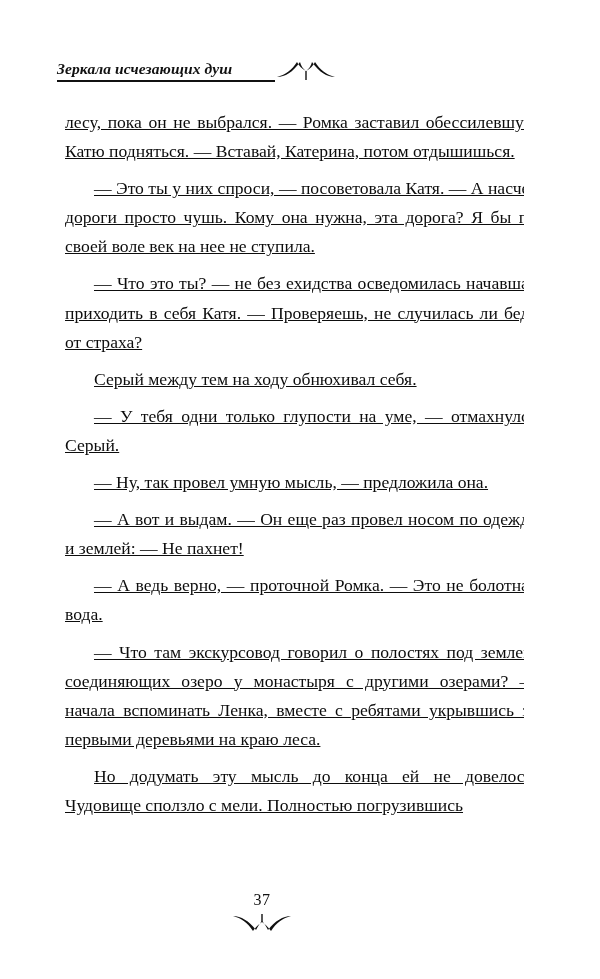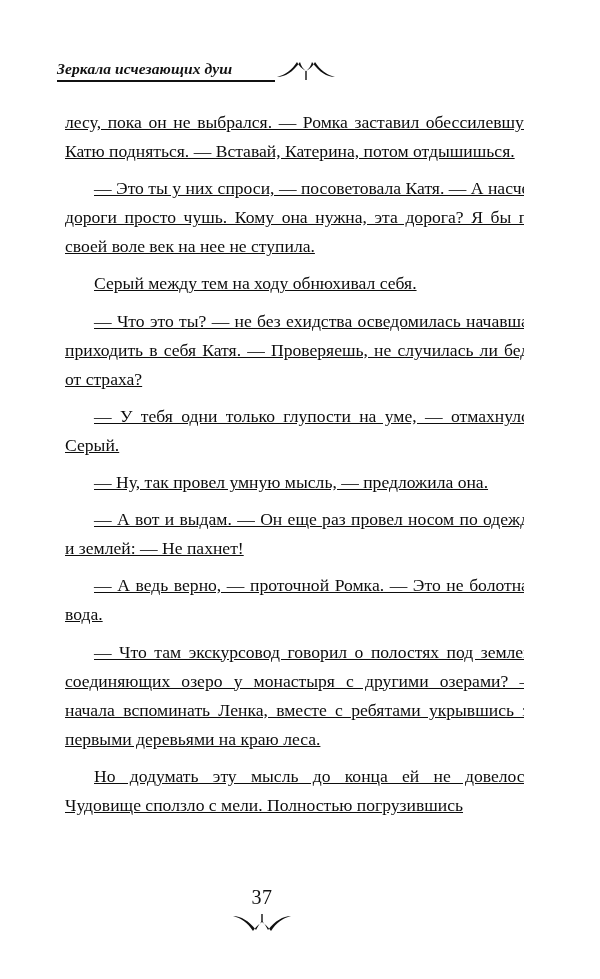--- a/index.html
+++ b/index.html
@@ -74,21 +74,21 @@
   
   .footer {
     position: absolute;
     left: 0;
     right: 0;
     bottom: 46px;
     text-align: center;
   }
   .folio {
     font-family: "Liberation Serif", serif;
-    font-size: 20px;
+    font-size: 16px;
     color: #111;
     letter-spacing: 0.5px;
   }
   .footer-orn {
     margin: 4px auto 0;
     width: 62px;
     height: 20px;
     display: block;
   }
   svg { display: block; }
@@ -107,22 +107,22 @@
         <svg viewBox="0 0 64 24" width="64" height="24" aria-hidden="true">
           <path d="M2 19 C10 19 18 14 25 4 C26 8 28 11 31 13 C34 11 36 8 37 4 C44 14 52 19 60 19 C52 17 45 12 40 4 C38 8 35 11 31 13 C27 11 24 8 22 4 C17 12 10 17 2 19 Z" fill="#111"></path>
           <path d="M31 13 L31 22" stroke="#111" stroke-width="1.4"></path>
         </svg>
       </div>
     </div>
 
     <div class="body-text">
       <p class="noind">лесу, пока он не выбрался. — Ромка заставил обессилевшую Катю подняться. — Вставай, Катерина, потом отдышишься.</p>
       <p class="ind">— Это ты у них спроси, — посоветовала Катя. — А насчет дороги просто чушь. Кому она нужна, эта дорога? Я бы по своей воле век на нее не ступила.</p>
+      <p class="ind">— Что это ты? — не без ехидства осведомилась начавшая приходить в себя Катя. — Проверяешь, не случилась ли беда от страха?</p>
       <p class="ind">Серый между тем на ходу обнюхивал себя.</p>
-      <p class="ind">— Что это ты? — не без ехидства осведомилась начавшая приходить в себя Катя. — Проверяешь, не случилась ли беда от страха?</p>
       <p class="ind">— У тебя одни только глупости на уме, — отмахнулся Серый.</p>
       <p class="ind">— Ну, так провел умную мысль, — предложила она.</p>
       <p class="ind">— А вот и выдам. — Он еще раз провел носом по одежде и землей: — Не пахнет!</p>
       <p class="ind">— А ведь верно, — проточной Ромка. — Это не болотная вода.</p>
       <p class="ind">— Что там экскурсовод говорил о полостях под землей, соединяющих озеро у монастыря с другими озерами? — начала вспоминать Ленка, вместе с ребятами укрывшись за первыми деревьями на краю леса.</p>
       <p class="ind">Но додумать эту мысль до конца ей не довелось. Чудовище сползло с мели. Полностью погрузившись</p>
     </div>
 
   </div>
 

